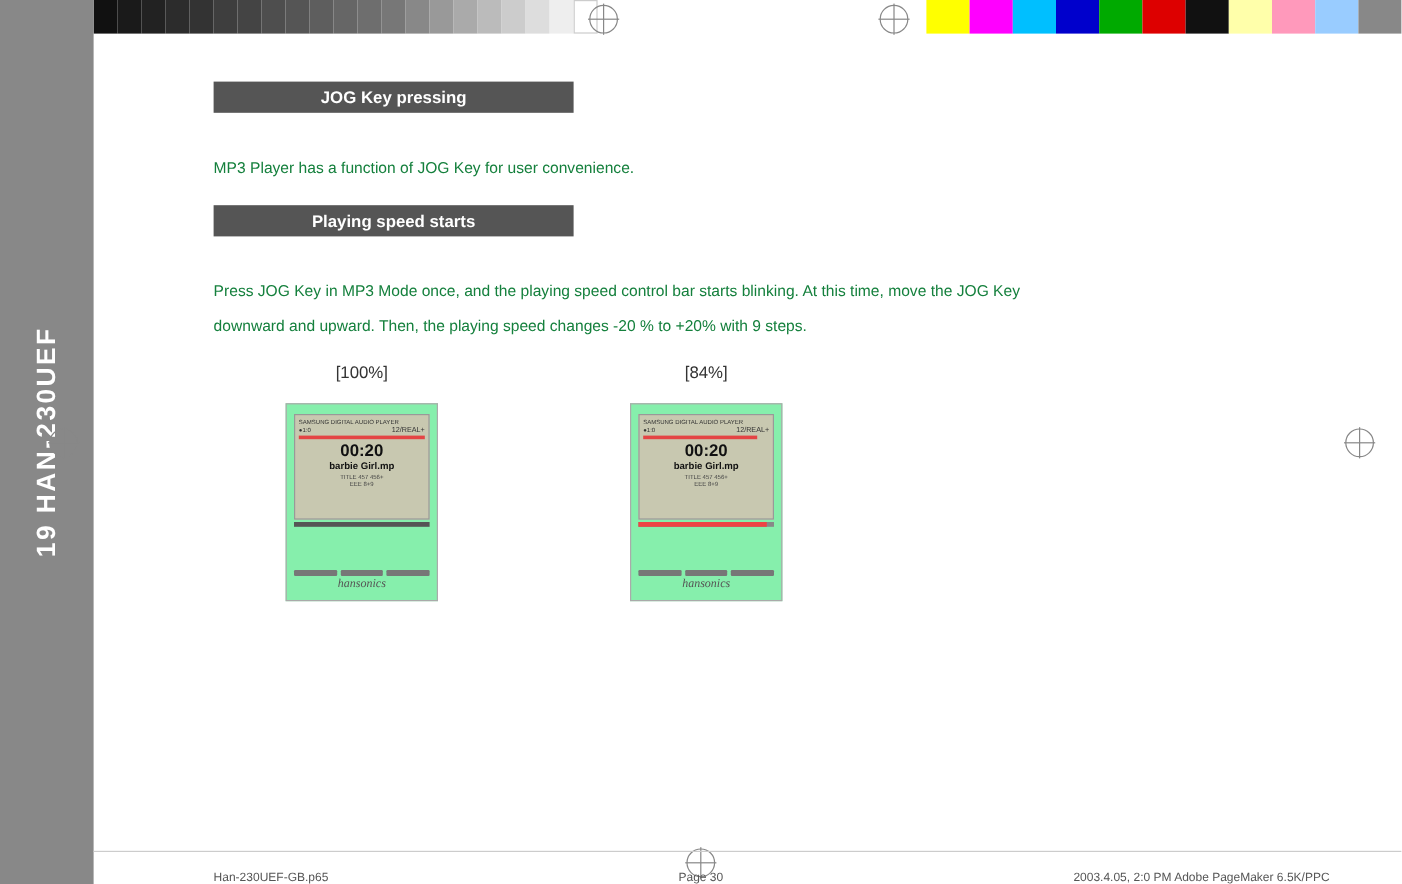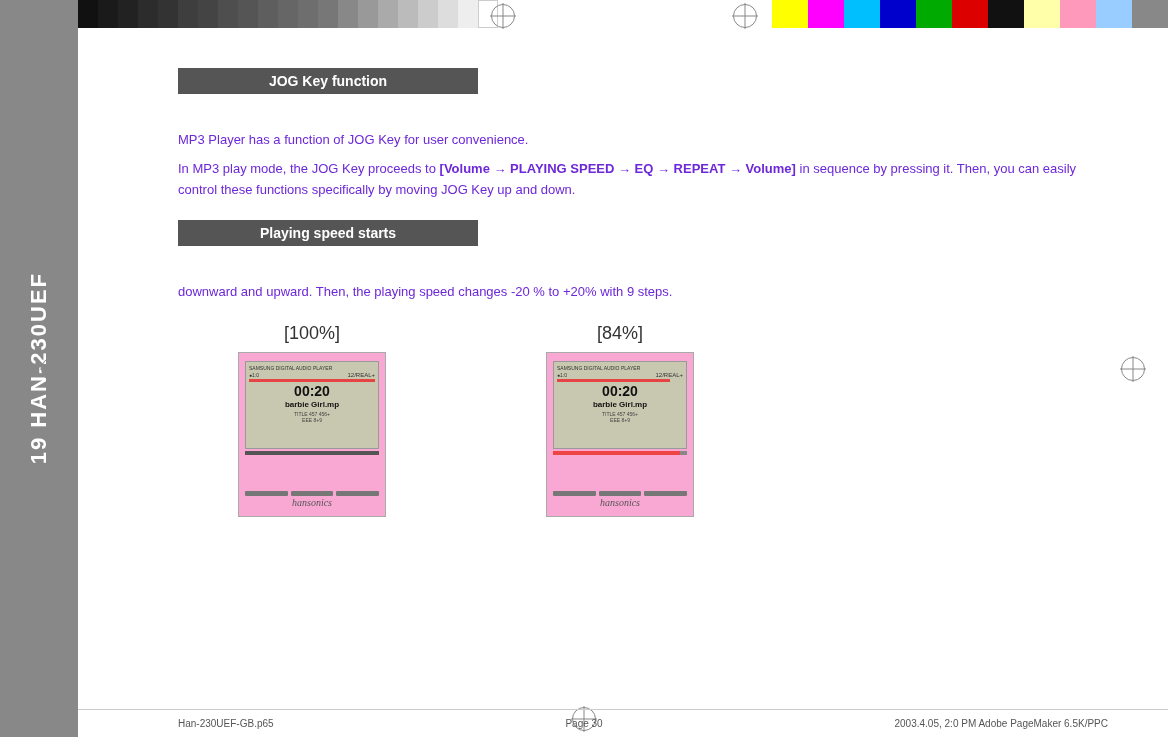--- a/index.html
+++ b/index.html
@@ -55,21 +55,21 @@
       font-weight: bold;
       font-size: 14px;
       display: inline-block;
       min-width: 300px;
       margin-bottom: 20px;
     }
 
     
     .body-text {
       font-size: 13px;
-      color: #6d28d9;
+      color: #15803d;
       line-height: 1.6;
       margin-bottom: 8px;
     }
 
     .note-text {
       font-size: 11px;
       color: #444444;
       margin-bottom: 20px;
     }
 
@@ -82,43 +82,43 @@
       align-items: flex-start;
     }
 
     .image-container {
       display: flex;
       flex-direction: column;
       align-items: center;
     }
 
     .image-label {
-      font-size: 18px;
+      font-size: 14px;
       color: #333;
-      margin-bottom: 8px;
+      margin-bottom: 18px;
     }
 
     .device-image {
-      width: 148px;
+      width: 127px;
       height: 165px;
-      background: #f9a8d4;
+      background: #86efac;
       border: 1px solid #aaa;
       position: relative;
       overflow: hidden;
     }
 
     
     .footer {
       position: absolute;
       bottom: 0;
       left: 78px;
       right: 0;
       height: 28px;
       display: flex;
-      align-items: center;
+      align-items: flex-end;
       justify-content: space-between;
       padding: 0 60px 0 100px;
       border-top: 1px solid #ccc;
       font-size: 10px;
       color: #555;
     }
 
     .cross-mark {
       width: 26px;
       height: 26px;
@@ -222,36 +222,34 @@
 
 <div class="cross-mark" style="position:absolute;top:50%;right:22px;transform:translateY(-50%);">
   <div class="cross-mark-v"></div>
   <div class="cross-mark-h"></div>
 </div>
 
 <div class="main-content">
 
   <div style="margin-bottom:20px;">
     <div style="margin-bottom:16px;">
-      <div class="section-header">JOG Key function</div>
+      <div class="section-header">JOG Key pressing</div>
     </div>
 
     <p class="body-text">MP3 Player has a function of JOG Key for user convenience.</p>
 
-    <p class="body-text">
-      <span>In MP3 play mode, the JOG Key proceeds to </span><span style="font-weight:bold;">[Volume → PLAYING SPEED → EQ →  REPEAT → Volume]</span><span> in sequence by pressing it. Then, you can easily control these functions specifically by moving JOG Key up and down.</span>
-    </p>
 
   </div>
 
   <div>
     <div style="margin-bottom:16px;">
       <div class="section-header">Playing speed starts</div>
     </div>
 
+    <p class="body-text">Press JOG Key in MP3 Mode once, and the playing speed control bar starts blinking. At this time, move the JOG Key</p>
     <p class="body-text" style="margin-bottom:20px;">downward and upward. Then, the playing speed changes -20 % to +20% with 9 steps.</p>
 
     <div class="images-row">
 
       <div class="image-container">
         <div class="image-label">[100%]</div>
         <div class="device-image">
 
           <div style="position:absolute;top:8px;left:6px;right:6px;height:88px;background:#c8c8b0;border:1px solid #999;padding:3px;">
             <div style="font-size:5px;color:#333;display:flex;justify-content:space-between;">

